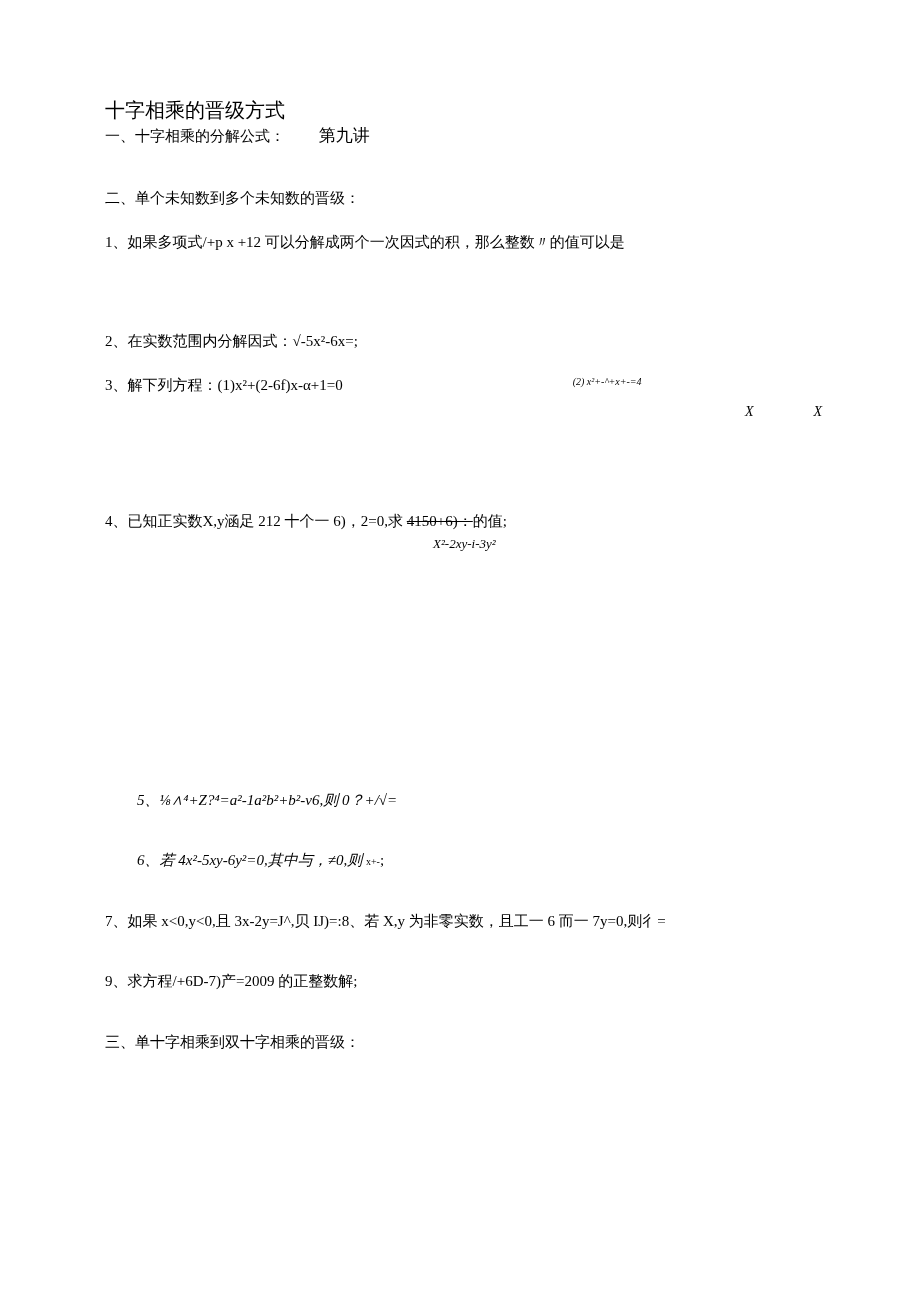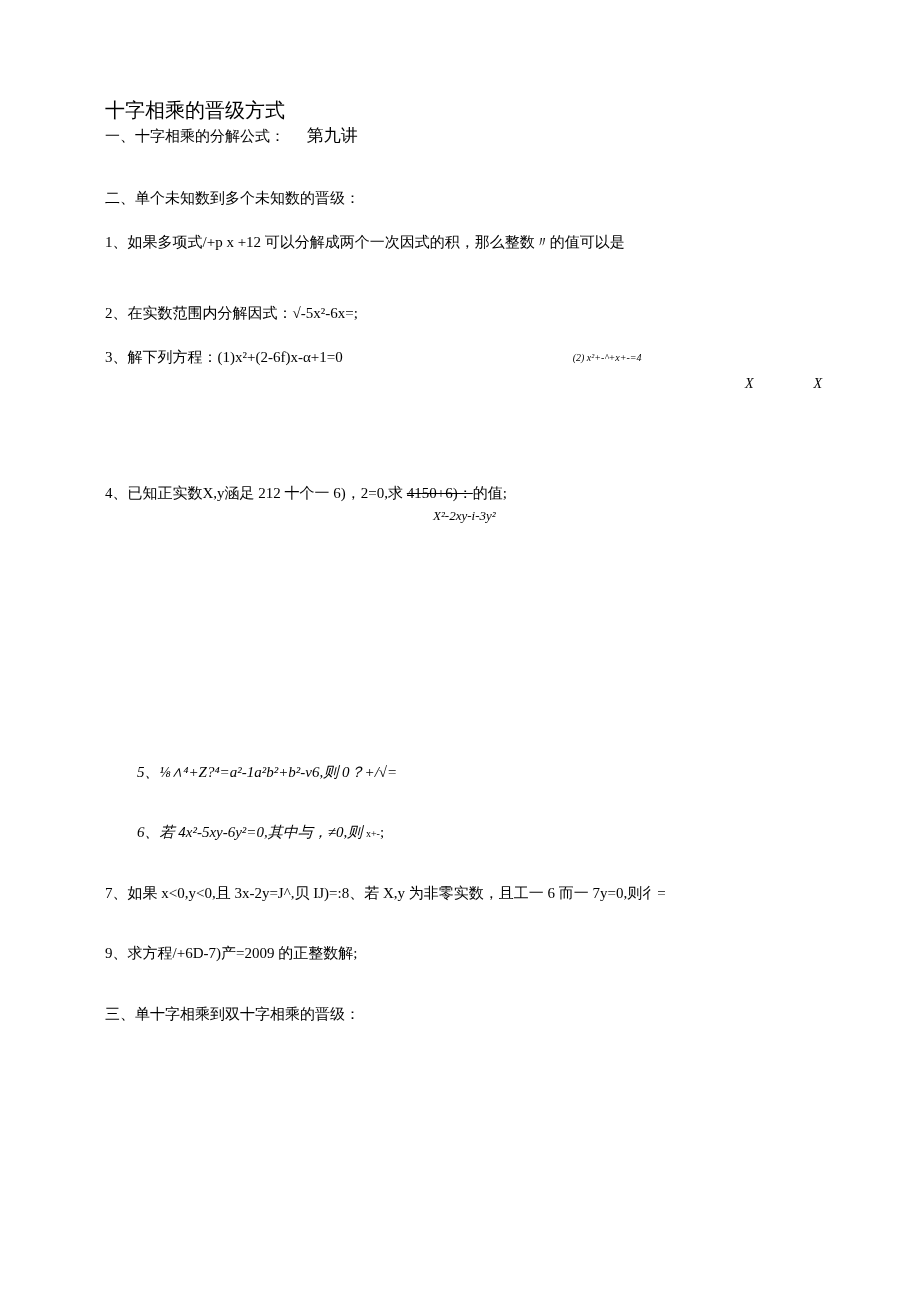--- a/index.html
+++ b/index.html
@@ -19,35 +19,35 @@
     }
     .main-title {
       font-size: 20px;
     }
     .section-1 {
       font-size: 15px;
       margin-top: -2px;
     }
     .lecture {
       display: inline-block;
-      margin-left: 18px;
+      margin-left: 30px;
       font-size: 17px;
     }
     .para {
       margin-top: 38px;
     }
     .para-short {
       margin-top: 22px;
     }
     .para-after-big-gap {
-      margin-top: 48px;
+      margin-top: 76px;
     }
     .q3-row {
       display: flex;
-      align-items: center;
+      align-items: flex-start;
     }
     .q3-left { flex: 0 0 auto; }
     .q3-right {
       flex: 0 0 auto;
       margin-left: 230px;
       font-style: italic;
       font-size: 10px;
     }
     .q3-sub {
       font-style: italic;

